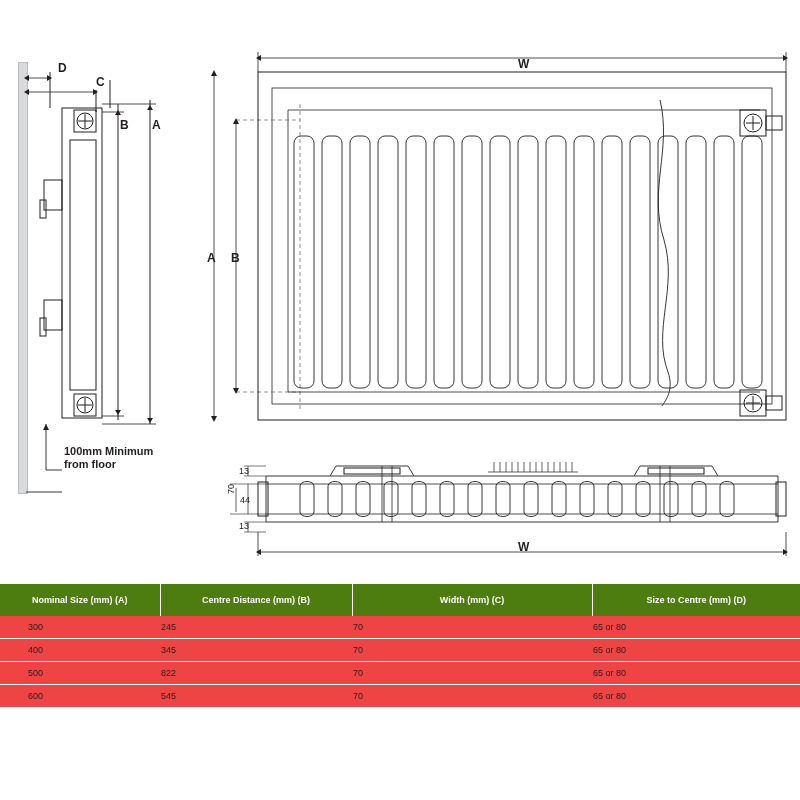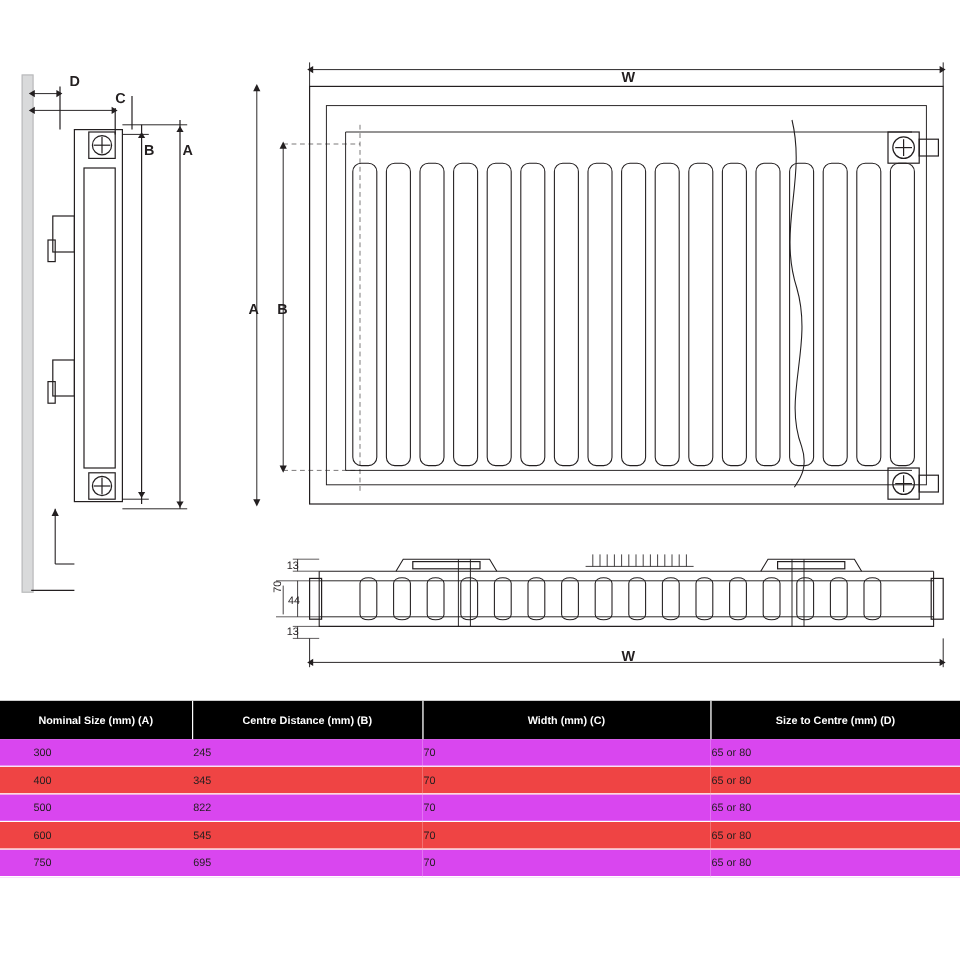--- a/index.html
+++ b/index.html
@@ -17,30 +17,30 @@
   .lbl{position:absolute;font-weight:bold;font-size:12px;color:#231f20;}
   .lbl-small{position:absolute;font-size:9px;color:#231f20;}
   .note{position:absolute;font-weight:bold;font-size:11px;line-height:13px;color:#231f20;}
 
   
   .wall{position:absolute;left:18px;top:62px;width:8px;height:430px;background:#d9dadb;border:1px solid #bcbdbf;}
 
   
   .tbl{position:absolute;left:0;top:584px;width:800px;border-collapse:collapse;font-size:9px;}
   .tbl th{
-    background:#000000;color:#ffffff;font-weight:bold;font-size:9px;
+    background:#4d7c0f;color:#ffffff;font-weight:bold;font-size:9px;
     height:30px;text-align:center;border-right:1px solid #ffffff;
   }
   .tbl th:last-child{border-right:none;}
   .tbl td{
     height:20px;text-align:left;font-size:9px;color:#231f20;
     border-bottom:1px solid #ffffff;
   }
   .tbl td.first{text-align:left;padding-left:28px;}
-  .tbl tr.odd td{background:#d946ef;}
+  .tbl tr.odd td{background:#ef4444;}
   .tbl tr.even td{background:#ef4444;}
 
   svg{position:absolute;left:0;top:0;}
 </style>
 </head>
 <body>
 
 <div class="canvas">
 
   <div class="wall"></div>
@@ -225,20 +225,24 @@
       <path d="M261 549 L261 555 L256 552 Z" fill="#231f20" stroke="none"></path>
       <path d="M783 549 L783 555 L788 552 Z" fill="#231f20" stroke="none"></path>
     </g>
   </svg>
 
   <div class="lbl" style="left:58px;top:61px;">D</div>
   <div class="lbl" style="left:96px;top:75px;">C</div>
   <div class="lbl" style="left:120px;top:118px;">B</div>
   <div class="lbl" style="left:152px;top:118px;">A</div>
 
+  <div class="note" style="left:64px;top:445px;width:120px;">
+    <span>100mm Minimum</span><br>
+    <span>from floor</span>
+  </div>
 
   <div class="lbl" style="left:518px;top:57px;">W</div>
   <div class="lbl" style="left:207px;top:251px;">A</div>
   <div class="lbl" style="left:231px;top:251px;">B</div>
 
   <div class="lbl-small" style="left:239px;top:466px;">13</div>
   <div class="lbl-small" style="left:226px;top:494px;transform:rotate(-90deg);transform-origin:left top;">70</div>
   <div class="lbl-small" style="left:240px;top:495px;text-align:right;">44</div>
   <div class="lbl-small" style="left:239px;top:521px;">13</div>
 
@@ -271,22 +275,16 @@
         <td>822</td>
         <td>70</td>
         <td>65 or 80</td>
       </tr>
       <tr class="even">
         <td class="first">600</td>
         <td>545</td>
         <td>70</td>
         <td>65 or 80</td>
       </tr>
-      <tr class="odd">
-        <td class="first">750</td>
-        <td>695</td>
-        <td>70</td>
-        <td>65 or 80</td>
-      </tr>
     </tbody>
   </table>
 
 </div>
 
 </body></html>

